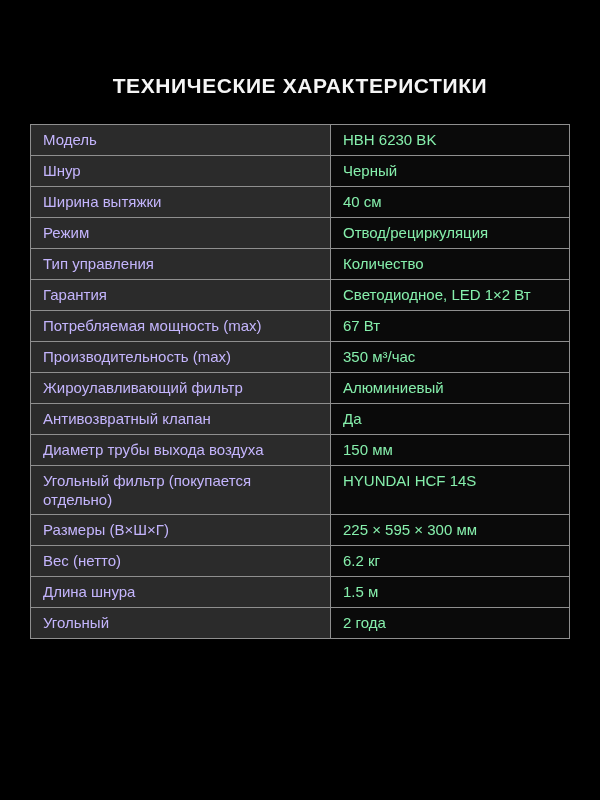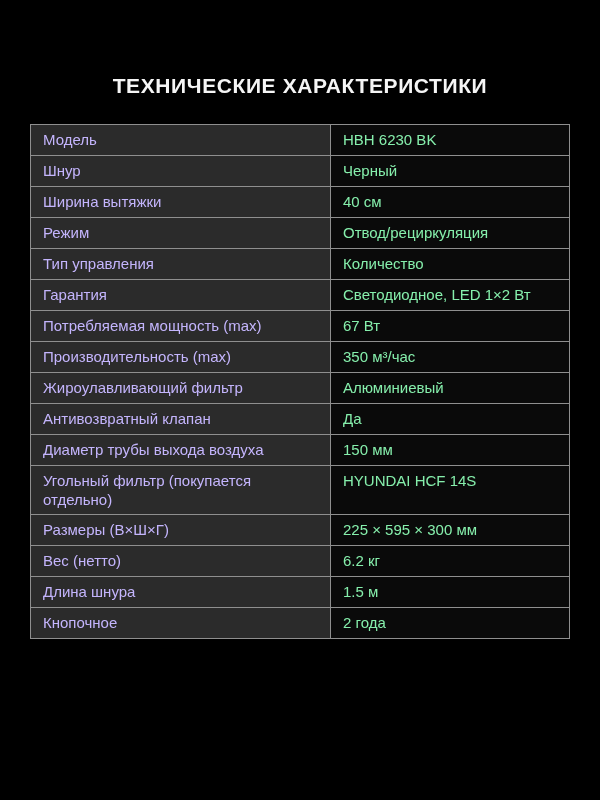--- a/index.html
+++ b/index.html
@@ -136,18 +136,18 @@
     <td class="label-cell">Вес (нетто)</td>
     <td class="value-cell">6.2 кг</td>
   </tr>
 
   <tr>
     <td class="label-cell">Длина шнура</td>
     <td class="value-cell">1.5 м</td>
   </tr>
 
   <tr>
-    <td class="label-cell">Кнопочное</td>
+    <td class="label-cell">Угольный</td>
     <td class="value-cell">2 года</td>
   </tr>
 </tbody>
   </table>
 </div>
 
 </body></html>

